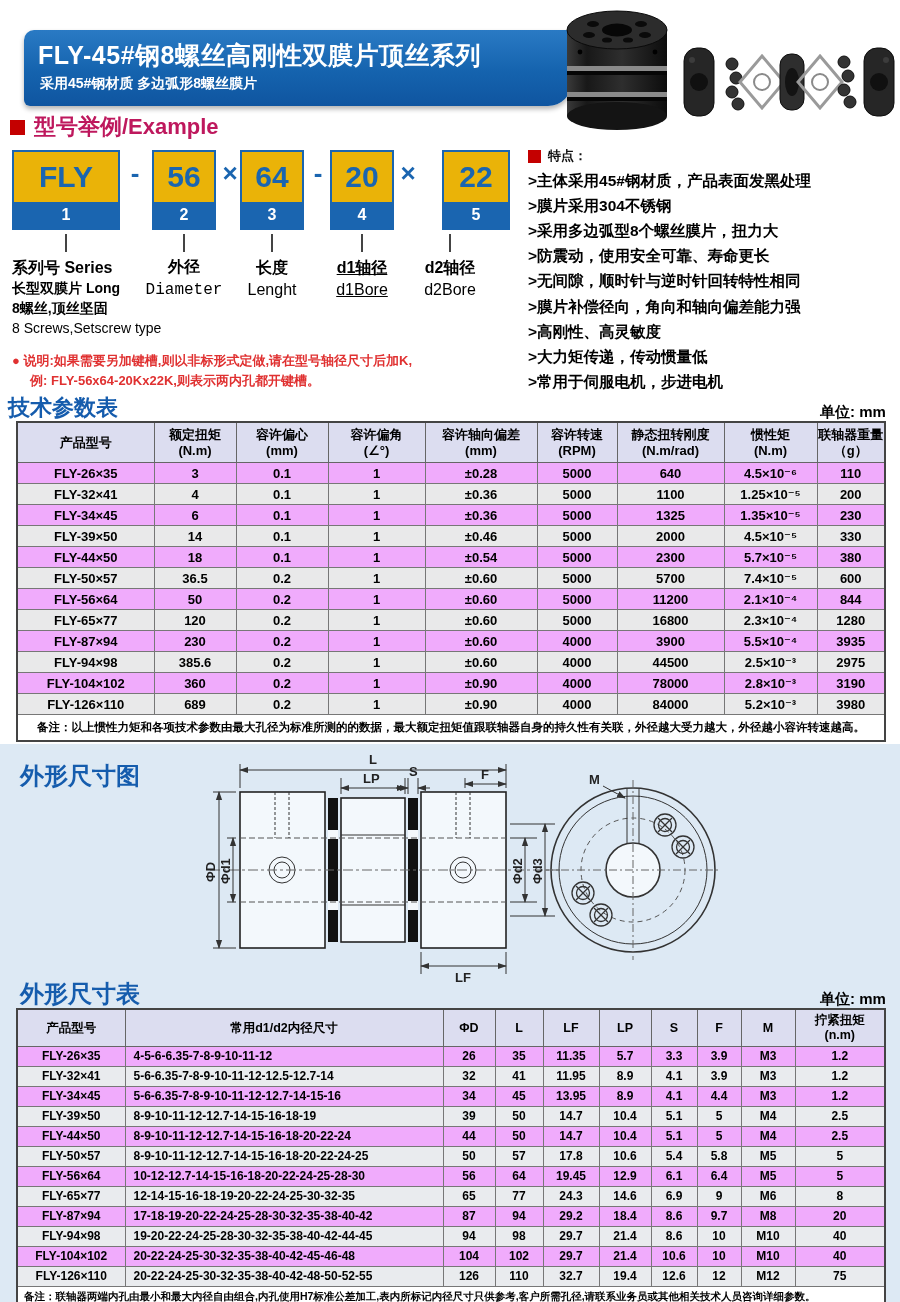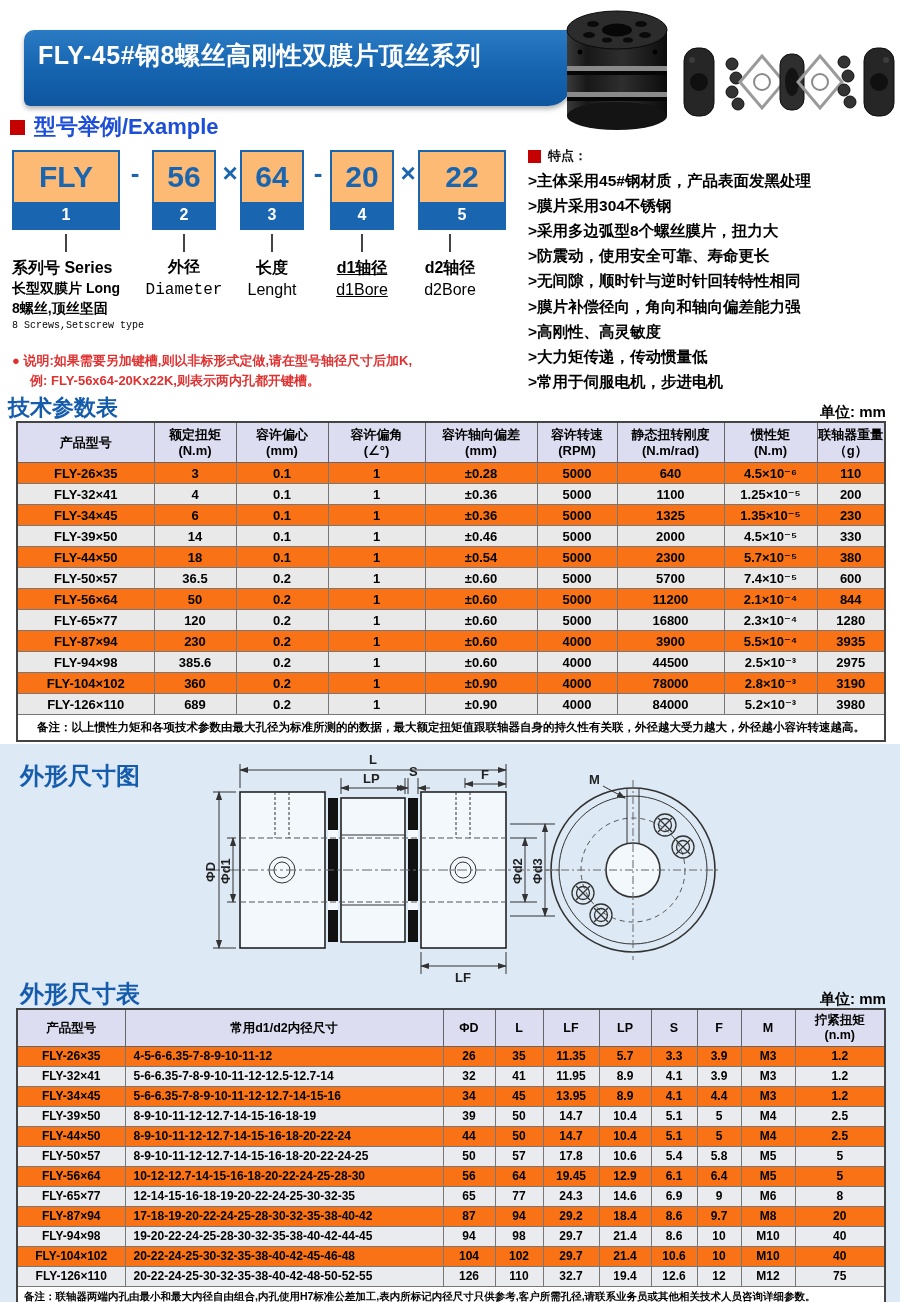--- a/index.html
+++ b/index.html
@@ -12,43 +12,43 @@
           border-radius:10px 6px 24px 6px;box-shadow:0 3px 5px rgba(0,0,0,.3);}
   .banner-title{color:#fff;font-size:25px;font-weight:bold;padding:9px 0 0 14px;white-space:nowrap;letter-spacing:.5px;}
   .banner-subtitle{color:#fff;font-size:14px;font-weight:bold;padding:3px 0 0 16px;white-space:nowrap;}
 
   
   .photo-assembled{position:absolute;left:562px;top:6px;width:110px;height:134px;}
   .photo-exploded{position:absolute;left:680px;top:34px;width:218px;height:96px;}
 
   
   .sec-head{position:absolute;left:10px;top:112px;display:flex;align-items:center;gap:9px;
-            font-size:22px;font-weight:bold;color:#1d4ed8;}
+            font-size:22px;font-weight:bold;color:#be185d;}
   .red-sq{width:15px;height:15px;background:#c40000;display:inline-block;flex:0 0 auto;}
 
   
-  .blk{position:absolute;top:150px;border:2px solid #1a65b0;background:#fdba74;box-sizing:border-box;}
+  .blk{position:absolute;top:150px;border:2px solid #1a65b0;background:#eab308;box-sizing:border-box;}
   .blk-val{height:50px;display:flex;align-items:center;justify-content:center;
            font-size:30px;font-weight:bold;color:#1a65b0;}
   .blk-num{height:26px;background:#1a65b0;color:#fff;font-size:16px;font-weight:bold;
            display:flex;align-items:center;justify-content:center;}
   .blk1{left:12px;width:108px;}
   .blk2{left:152px;width:64px;}
   .blk3{left:240px;width:64px;}
   .blk4{left:330px;width:64px;}
-  .blk5{left:418px;width:88px;}
+  .blk5{left:442px;width:68px;}
   .blk-sep{position:absolute;top:158px;width:26px;text-align:center;
            font-size:26px;font-weight:bold;color:#1a65b0;}
   .sep1{left:122px;}.sep2{left:217px;}.sep3{left:305px;}.sep4{left:395px;}
   .tick{position:absolute;top:234px;width:2px;height:18px;background:#444;}
   .tick1{left:65px;}.tick2{left:183px;}.tick3{left:271px;}.tick4{left:361px;}.tick5{left:449px;}
 
   .lbl{position:absolute;top:257px;color:#000;line-height:1.4;}
   .lbl .l1{font-size:16px;font-weight:bold;}
-  .lbl .l2{font-size:10px;font-family:Liberation Mono, monospace;}
+  .lbl .l2{font-size:14px;}
   .lbl .lb{font-size:14px;font-weight:bold;}
   .lbl1{left:12px;width:170px;}
   .lbl2{left:139px;width:90px;text-align:center;font-family:Liberation Mono, monospace;}
   .lbl3{left:227px;width:90px;text-align:center;}
   .lbl4{left:317px;width:90px;text-align:center;text-decoration:underline;}
   .lbl5{left:405px;width:90px;text-align:center;}
   .lbl .en{font-size:16px;}
 
   .note{position:absolute;left:12px;top:351px;color:#e03131;font-size:13px;font-weight:bold;line-height:1.55;}
   .note .ln2{padding-left:18px;}
@@ -63,21 +63,21 @@
   .tbl-title{position:absolute;font-weight:bold;color:#155cad;}
   .t1{left:8px;top:393px;font-size:22px;}
   .t2{left:20px;top:760px;font-size:24px;}
   .t3{left:20px;top:978px;font-size:24px;}
   .tbl-unit{position:absolute;font-size:15px;font-weight:bold;color:#000;}
   .u1{left:820px;top:403px;}
   .u2{left:820px;top:990px;}
 
   
   table.data-table{position:absolute;border-collapse:collapse;table-layout:fixed;
-                   background:#f97316;border:2px solid #444;padding-left:48px;}
+                   background:#f0abfc;border:2px solid #444;padding-left:48px;}
   .data-table th{background:#dcddf0;font-size:13px;font-weight:bold;white-space:pre-line;
                  line-height:1.2;padding:4px 0;border:1px solid #666;color:#000;}
   .data-table td{border:1px solid #777;text-align:center;font-weight:bold;color:#000;}
   .tech-table{left:16px;top:421px;width:868px;}
   .tech-table tbody td{font-size:13px;height:20px;padding:0 2px;}
   .tech-table tbody tr:nth-child(even){background:#e9e9ea;}
   .tech-table tfoot td{font-size:11.5px;text-align:center;padding:5px 6px;background:#fff;}
   .dim-table{left:16px;top:1008px;width:868px;}
   .dim-table th{font-size:12.5px;padding:3px 0;}
   .dim-table tbody td{font-size:12px;height:19px;line-height:1.1;padding:0 2px;}
@@ -90,20 +90,21 @@
   .diagram{position:absolute;left:165px;top:750px;width:580px;height:236px;}
   .dim-text{font-size:13px;font-weight:bold;fill:#222;font-family:"Liberation Sans","DejaVu Sans",sans-serif;}
 </style>
 </head>
 <body>
 
 <div class="page">
 
   <div class="banner">
     <div class="banner-title">FLY-45#钢8螺丝高刚性双膜片顶丝系列</div>
+    <div class="banner-subtitle">采用45#钢材质 多边弧形8螺丝膜片</div>
   </div>
 
   <svg class="photo-assembled" viewBox="0 0 110 134">
     <defs>
       <linearGradient id="gBody" x1="0" y1="0" x2="1" y2="0">
         <stop offset="0" stop-color="#3a3a3a"></stop>
           <stop offset=".2" stop-color="#181818"></stop>
         <stop offset=".55" stop-color="#2e2e2e"></stop>
           <stop offset="1" stop-color="#0c0c0c"></stop>
       </linearGradient>

